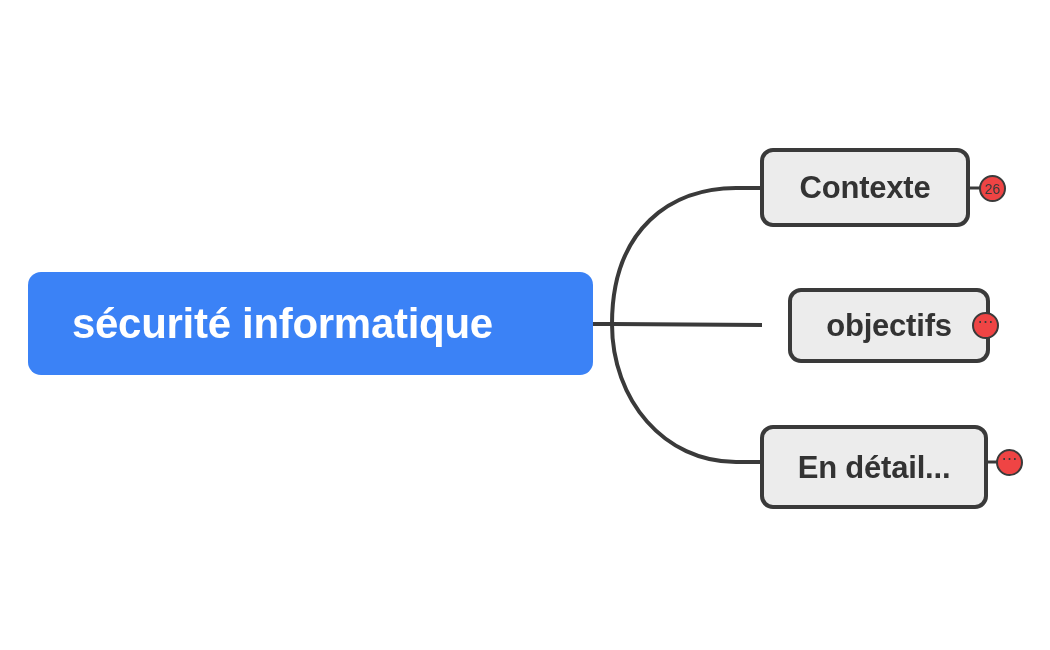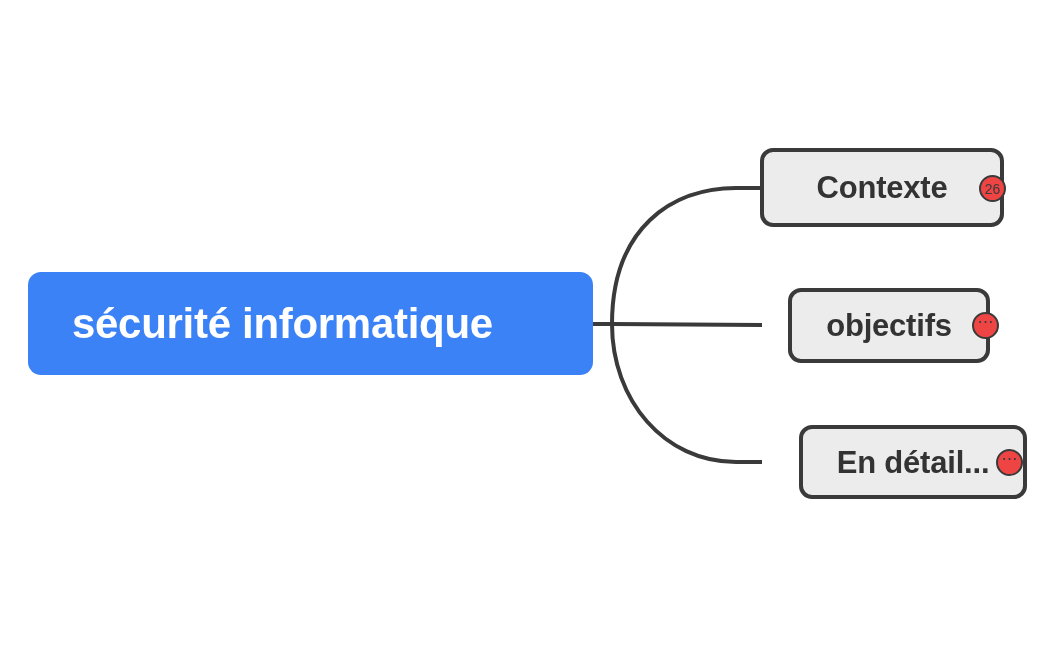--- a/index.html
+++ b/index.html
@@ -63,23 +63,23 @@
   }
   .child-label {
     color: #333333;
     font-size: 31px;
     font-weight: 600;
     letter-spacing: -0.2px;
     line-height: 1;
     white-space: nowrap;
   }
 
-  #node-contexte { left: 760px; top: 148px; width: 244px; height: 79px; }
+  #node-contexte { left: 760px; top: 148px; width: 210px; height: 79px; }
   #node-objectifs { left: 788px; top: 288px; width: 202px; height: 75px; }
-  #node-endetail  { left: 760px; top: 425px; width: 228px; height: 74px; margin-left: 39px; }
+  #node-endetail  { left: 760px; top: 425px; width: 228px; height: 84px; }
 
   
   .badge {
     position: absolute;
     width: 27px;
     height: 27px;
     border: 2px solid #3A3A3A;
     border-radius: 50%;
     background: #ef4444;
     box-sizing: border-box;

